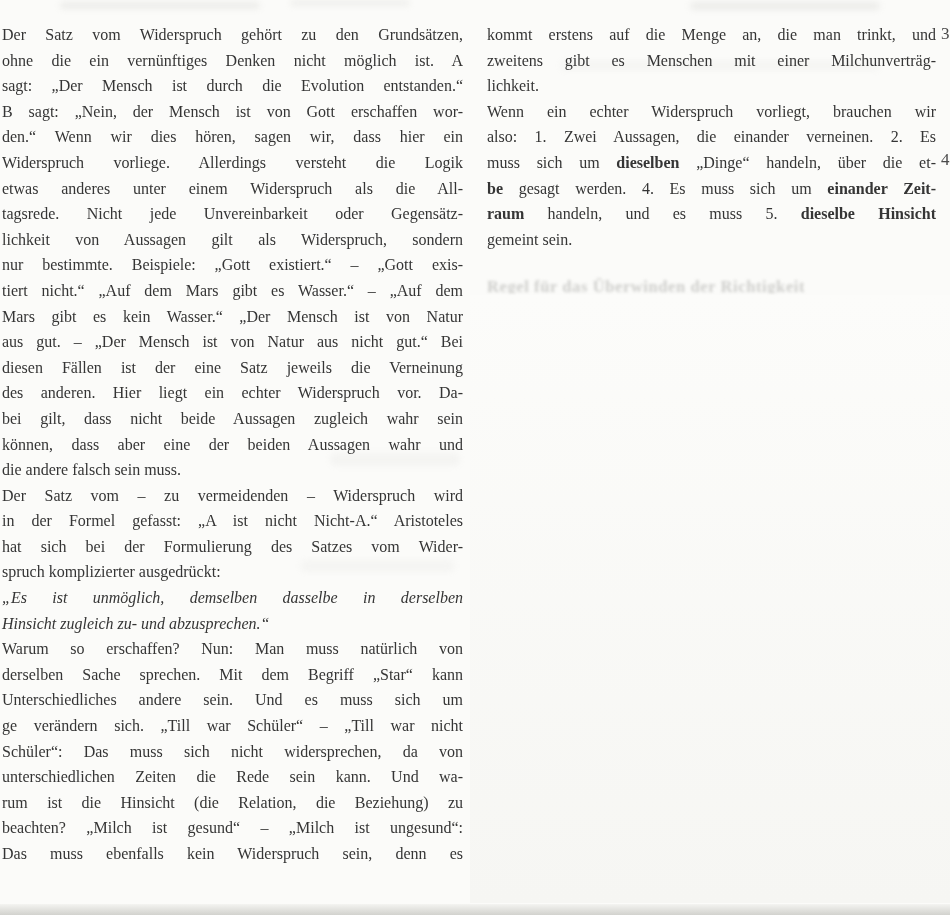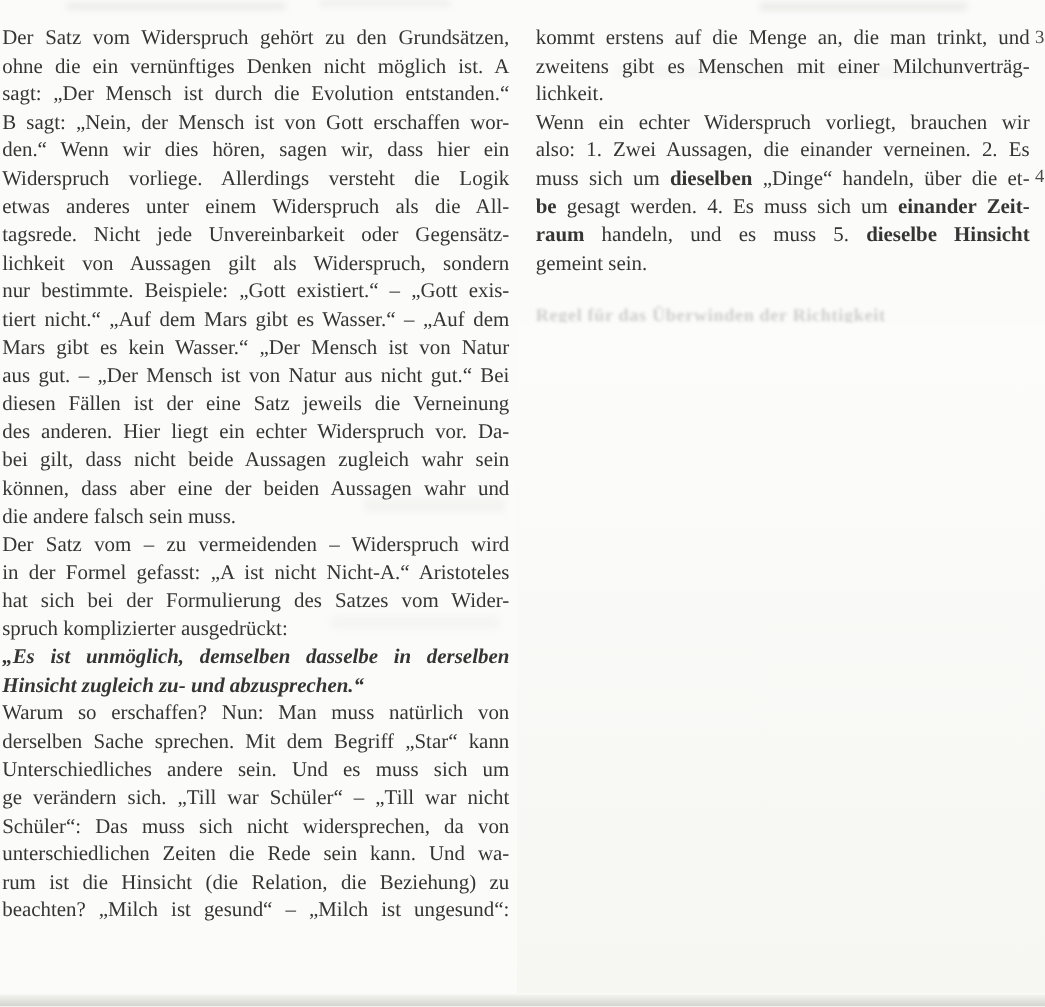--- a/index.html
+++ b/index.html
@@ -8,34 +8,34 @@
     background:#fbfbf9;
     overflow:hidden;
     position:relative;
     font-family:"Liberation Serif","DejaVu Serif",serif;
   }
   .page{position:absolute;inset:0;}
   .column{
     position:absolute;
     top:22px;
     color:#353535;
-    font-size:19px;
+    font-size:16px;
     line-height:25.6px;
     text-rendering:optimizeLegibility;
   }
   #left-column{left:2px;width:461px;}
   #right-column{left:487px;width:449px;}
   .line{
     text-align:justify;
     text-align-last:justify;
     height:25.6px;
     white-space:normal;
   }
   .line.no-stretch{text-align-last:left;}
-  .line.bi{font-weight:bold;font-style:italic;}
+  .line.bi{font-weight:normal;font-style:italic;}
   .line .b{font-weight:bold;}
   .margin-num{
     position:absolute;
     left:941px;
     width:14px;
     color:#4a4a4a;
     font-size:17px;
     line-height:20px;
   }
   .bleedthrough{
@@ -108,20 +108,21 @@
       <div class="line bi">„Es ist unmöglich, demselben dasselbe in derselben</div>
       <div class="line bi no-stretch">Hinsicht zugleich zu- und abzusprechen.“</div>
       <div class="line">Warum so erschaffen? Nun: Man muss natürlich von</div>
       <div class="line">derselben Sache sprechen. Mit dem Begriff „Star“ kann</div>
       <div class="line">Unterschiedliches andere sein. Und es muss sich um</div>
       <div class="line">ge verändern sich. „Till war Schüler“ – „Till war nicht</div>
       <div class="line">Schüler“: Das muss sich nicht widersprechen, da von</div>
       <div class="line">unterschiedlichen Zeiten die Rede sein kann. Und wa-</div>
       <div class="line">rum ist die Hinsicht (die Relation, die Beziehung) zu</div>
       <div class="line">beachten? „Milch ist gesund“ – „Milch ist ungesund“:</div>
+      <div class="line">Das muss ebenfalls kein Widerspruch sein, denn es</div>
     </div>
   <div class="column" id="right-column">
       <div class="line"><span>kommt erstens auf die Menge an, die man trinkt, und</span></div>
       <div class="line"><span>zweitens gibt es Menschen mit einer Milchunverträg-</span></div>
       <div class="line no-stretch"><span>lichkeit.</span></div>
       <div class="line"><span>Wenn ein echter Widerspruch vorliegt, brauchen wir</span></div>
       <div class="line"><span>also: 1. Zwei Aussagen, die einander verneinen. 2. Es</span></div>
       <div class="line"><span>muss sich um </span><span class="b">dieselben</span><span> „Dinge“ handeln, über die et-</span></div>
       <div class="line"><span class="b">be</span><span> gesagt werden. 4. Es muss sich um </span><span class="b">einander Zeit-</span></div>
       <div class="line"><span class="b">raum</span><span> handeln, und es muss 5. </span><span class="b">dieselbe Hinsicht</span></div>

